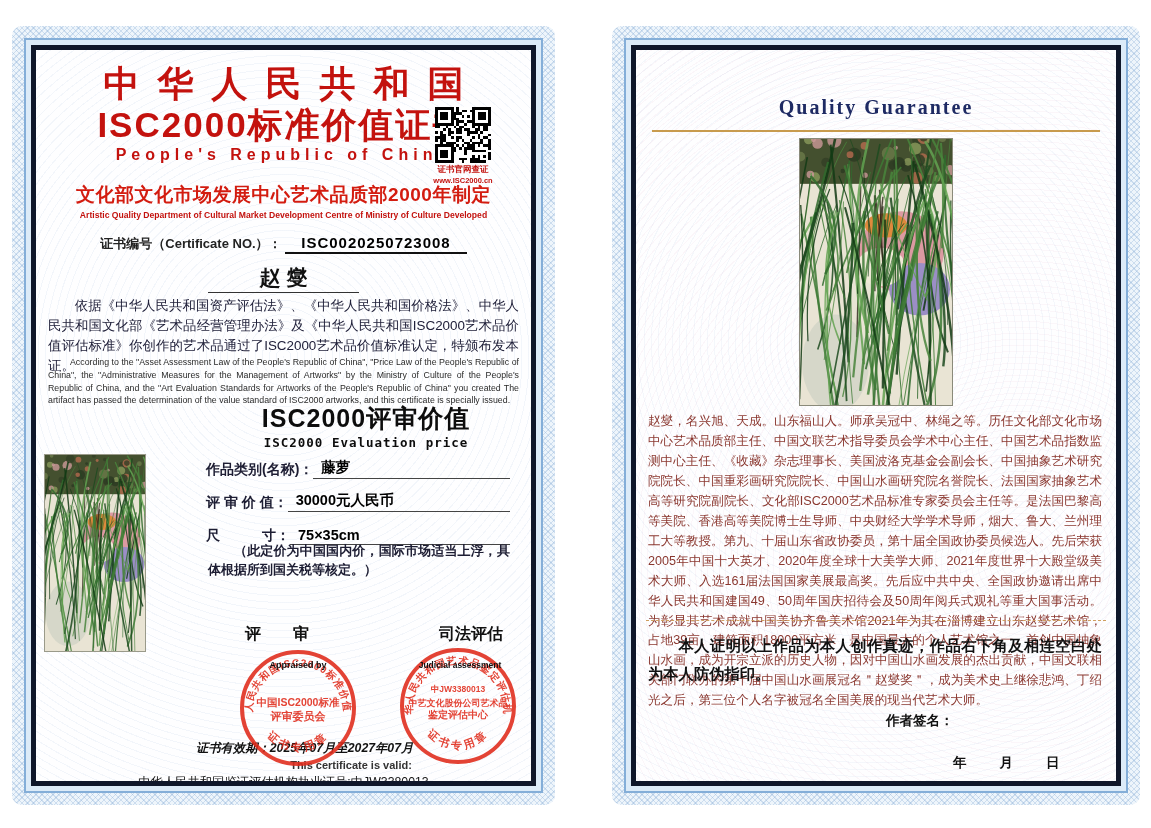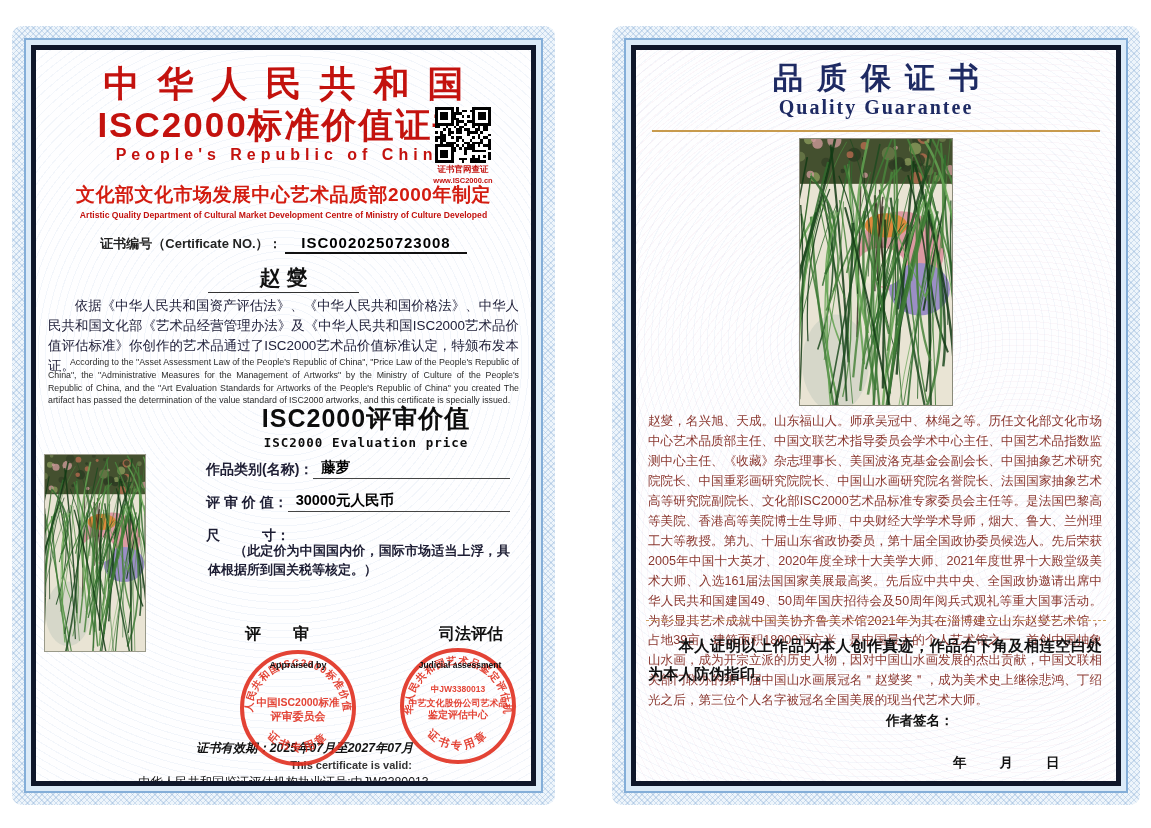--- a/index.html
+++ b/index.html
@@ -415,20 +415,21 @@
       <div class="field-row">
         <span class="field-label">作品类别(名称)：</span>
         <span class="field-value">藤萝</span>
       </div>
       <div class="field-row">
         <span class="field-label">评 审 价 值：</span>
         <span class="field-value">30000元人民币</span>
       </div>
       <div class="field-row">
         <span class="field-label">尺　　　寸：</span>
+        <span class="field-value">75×35cm</span>
       </div>
     </div>
 
     <div class="abs l-note-cn">（此定价为中国国内价，国际市场适当上浮，具体根据所到国关税等核定。）</div>
 
     <div class="abs l-lab-a">评　　审</div>
     <div class="abs l-lab-b">司法评估</div>
 
     <svg class="abs seal seal-a" viewBox="0 0 120 120">
       <defs>
@@ -469,21 +470,20 @@
     <div class="abs l-validity">证书有效期：2025年07月至2027年07月</div>
     <div class="abs l-valid-en">This certificate is valid:</div>
     <div class="abs l-license">中华人民共和国鉴证评估机构执业证号:中JW3380013</div>
   </div>
  </div>
 </div>
 
 <div class="cert cert-right">
  <div class="frame">
   <div class="inner">
-    <div class="abs r-t1">品质保证书</div>
     <div class="abs r-t2">Quality Guarantee</div>
     <div class="abs r-goldline"></div>
 
     <svg class="abs r-art artwork" viewBox="0 0 150 290" preserveAspectRatio="xMidYMid slice">
           <rect x="0" y="0" width="150" height="290" fill="#e9e4d4"></rect>
           <rect x="0" y="0" width="150" height="58" fill="#44502f"></rect>
           <circle cx="87.3" cy="28.1" r="6.6" fill="#6b7a4a" opacity="0.8"></circle>
           <circle cx="104.8" cy="40.7" r="5.4" fill="#2c3a22" opacity="0.8"></circle>
           <circle cx="78.2" cy="8.2" r="2.2" fill="#b76c4f" opacity="0.8"></circle>
           <circle cx="33.9" cy="15.5" r="7.0" fill="#cc9999" opacity="0.8"></circle>

